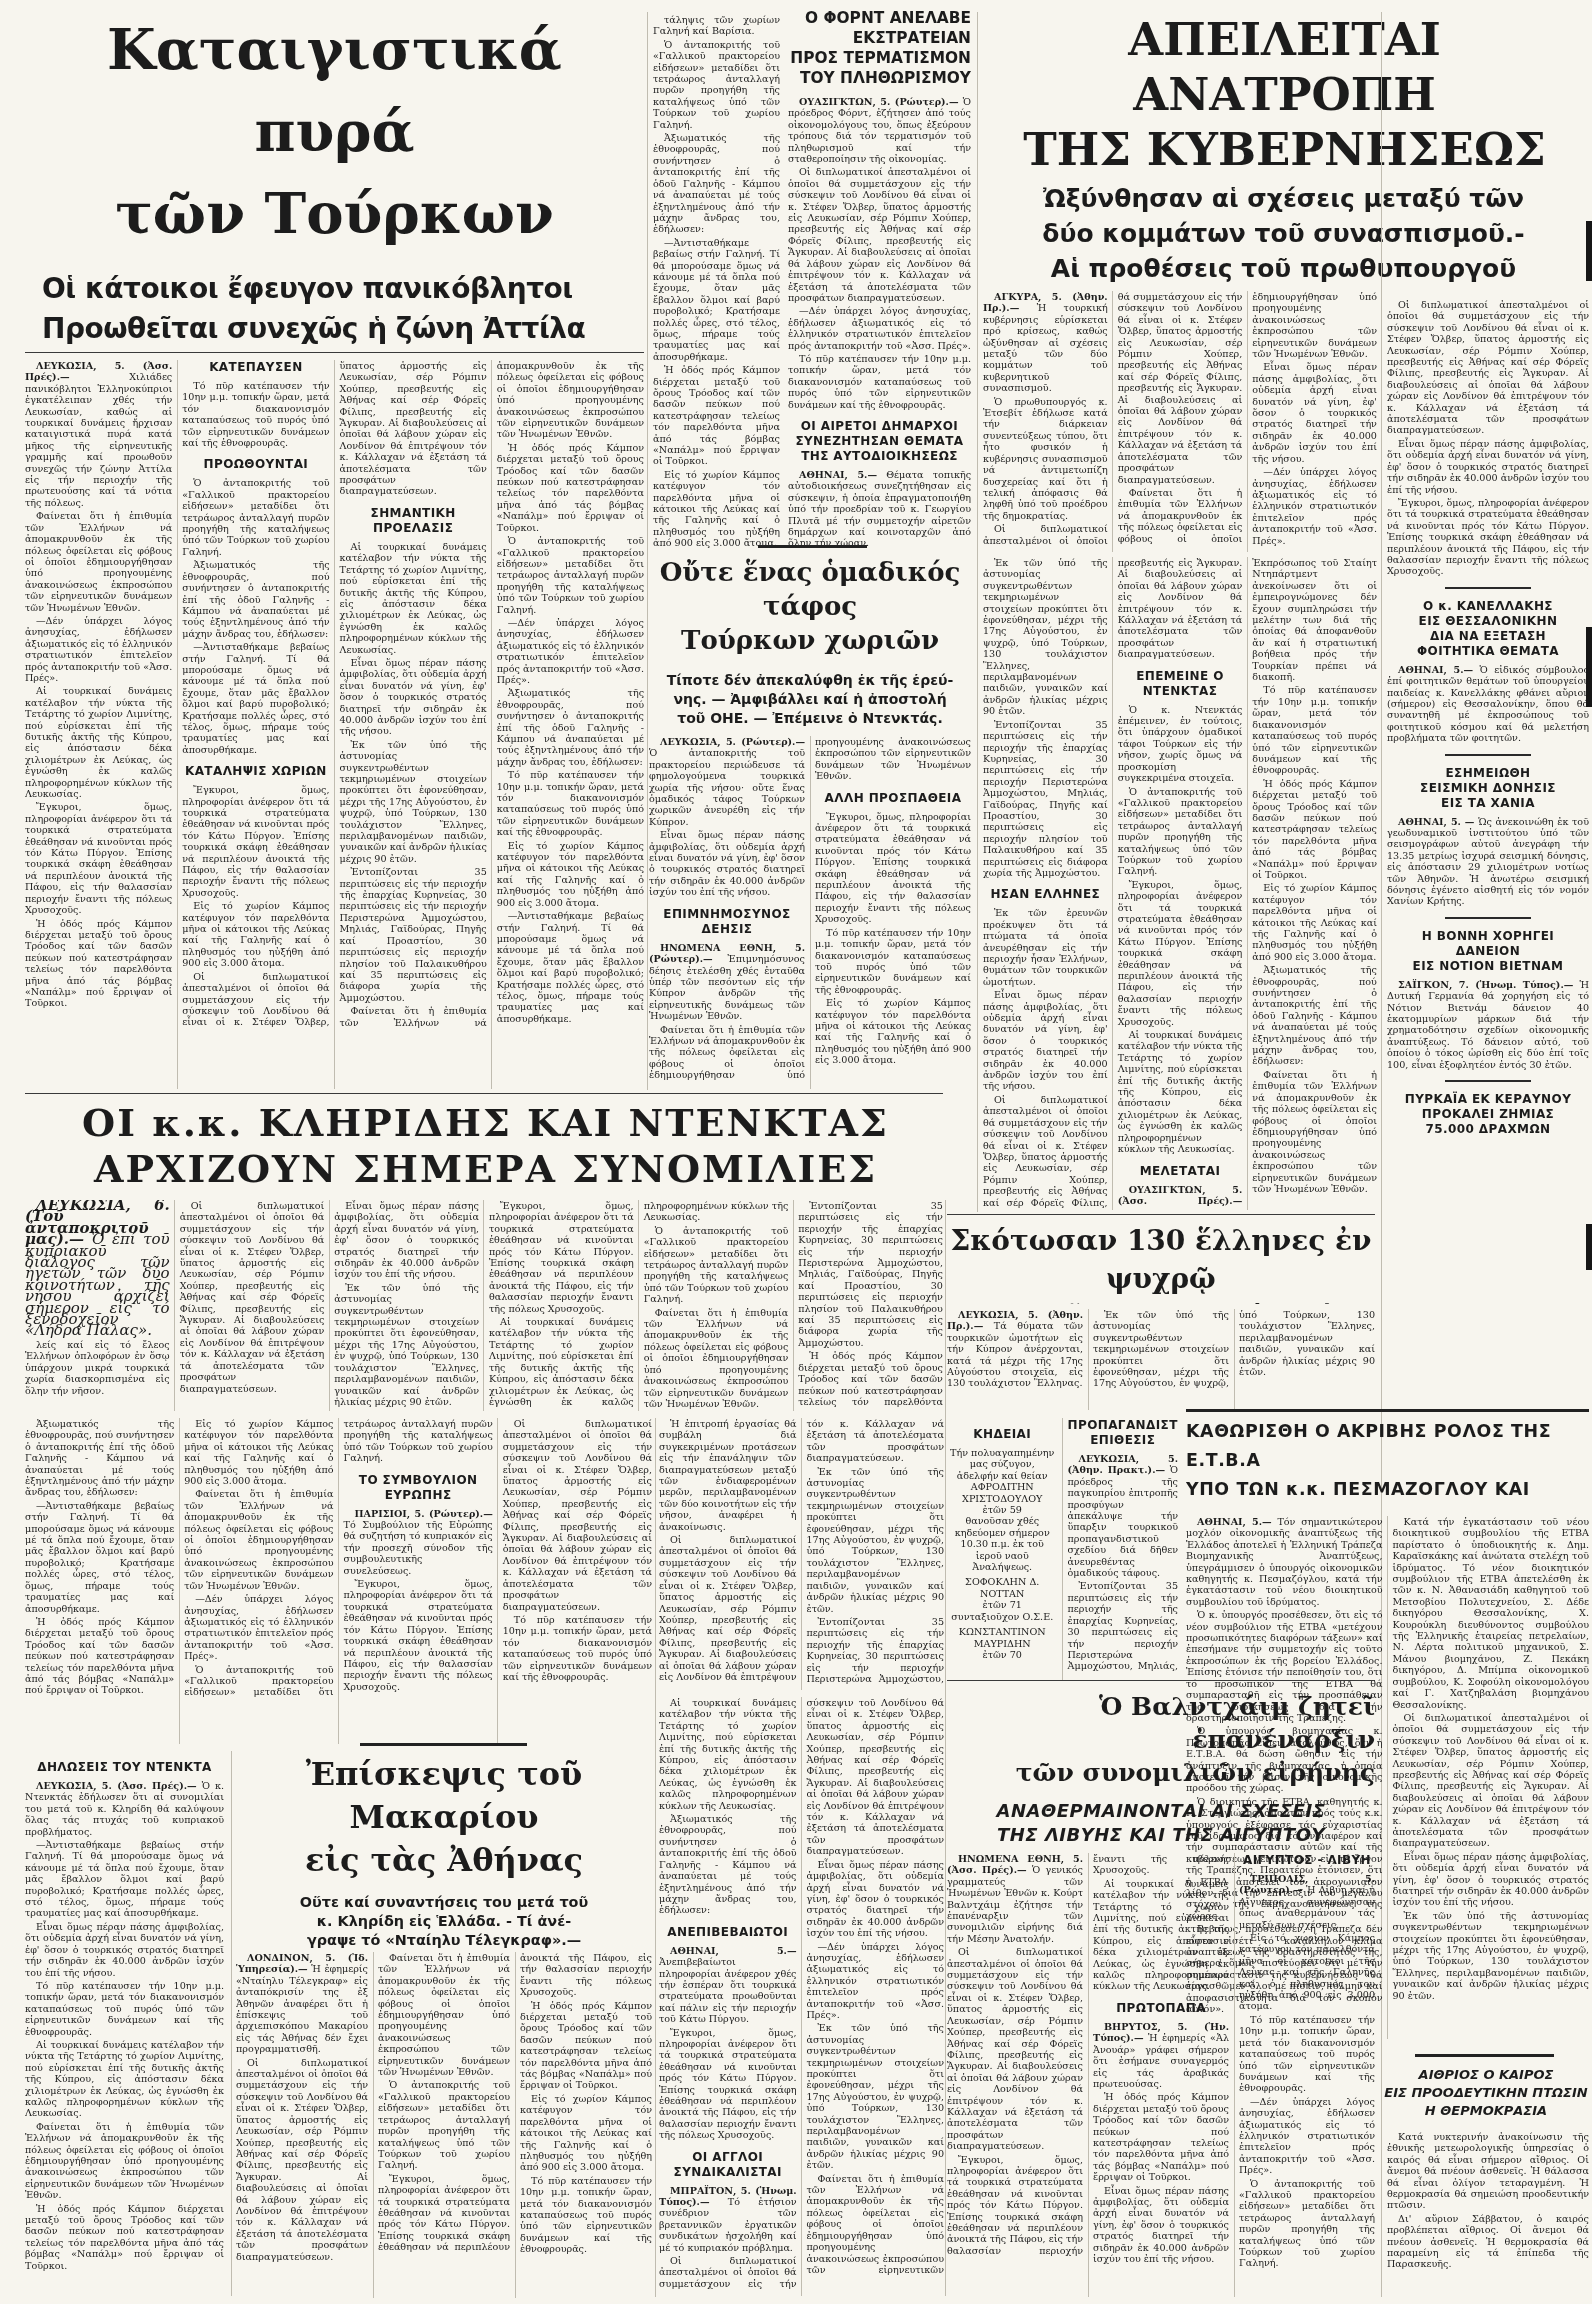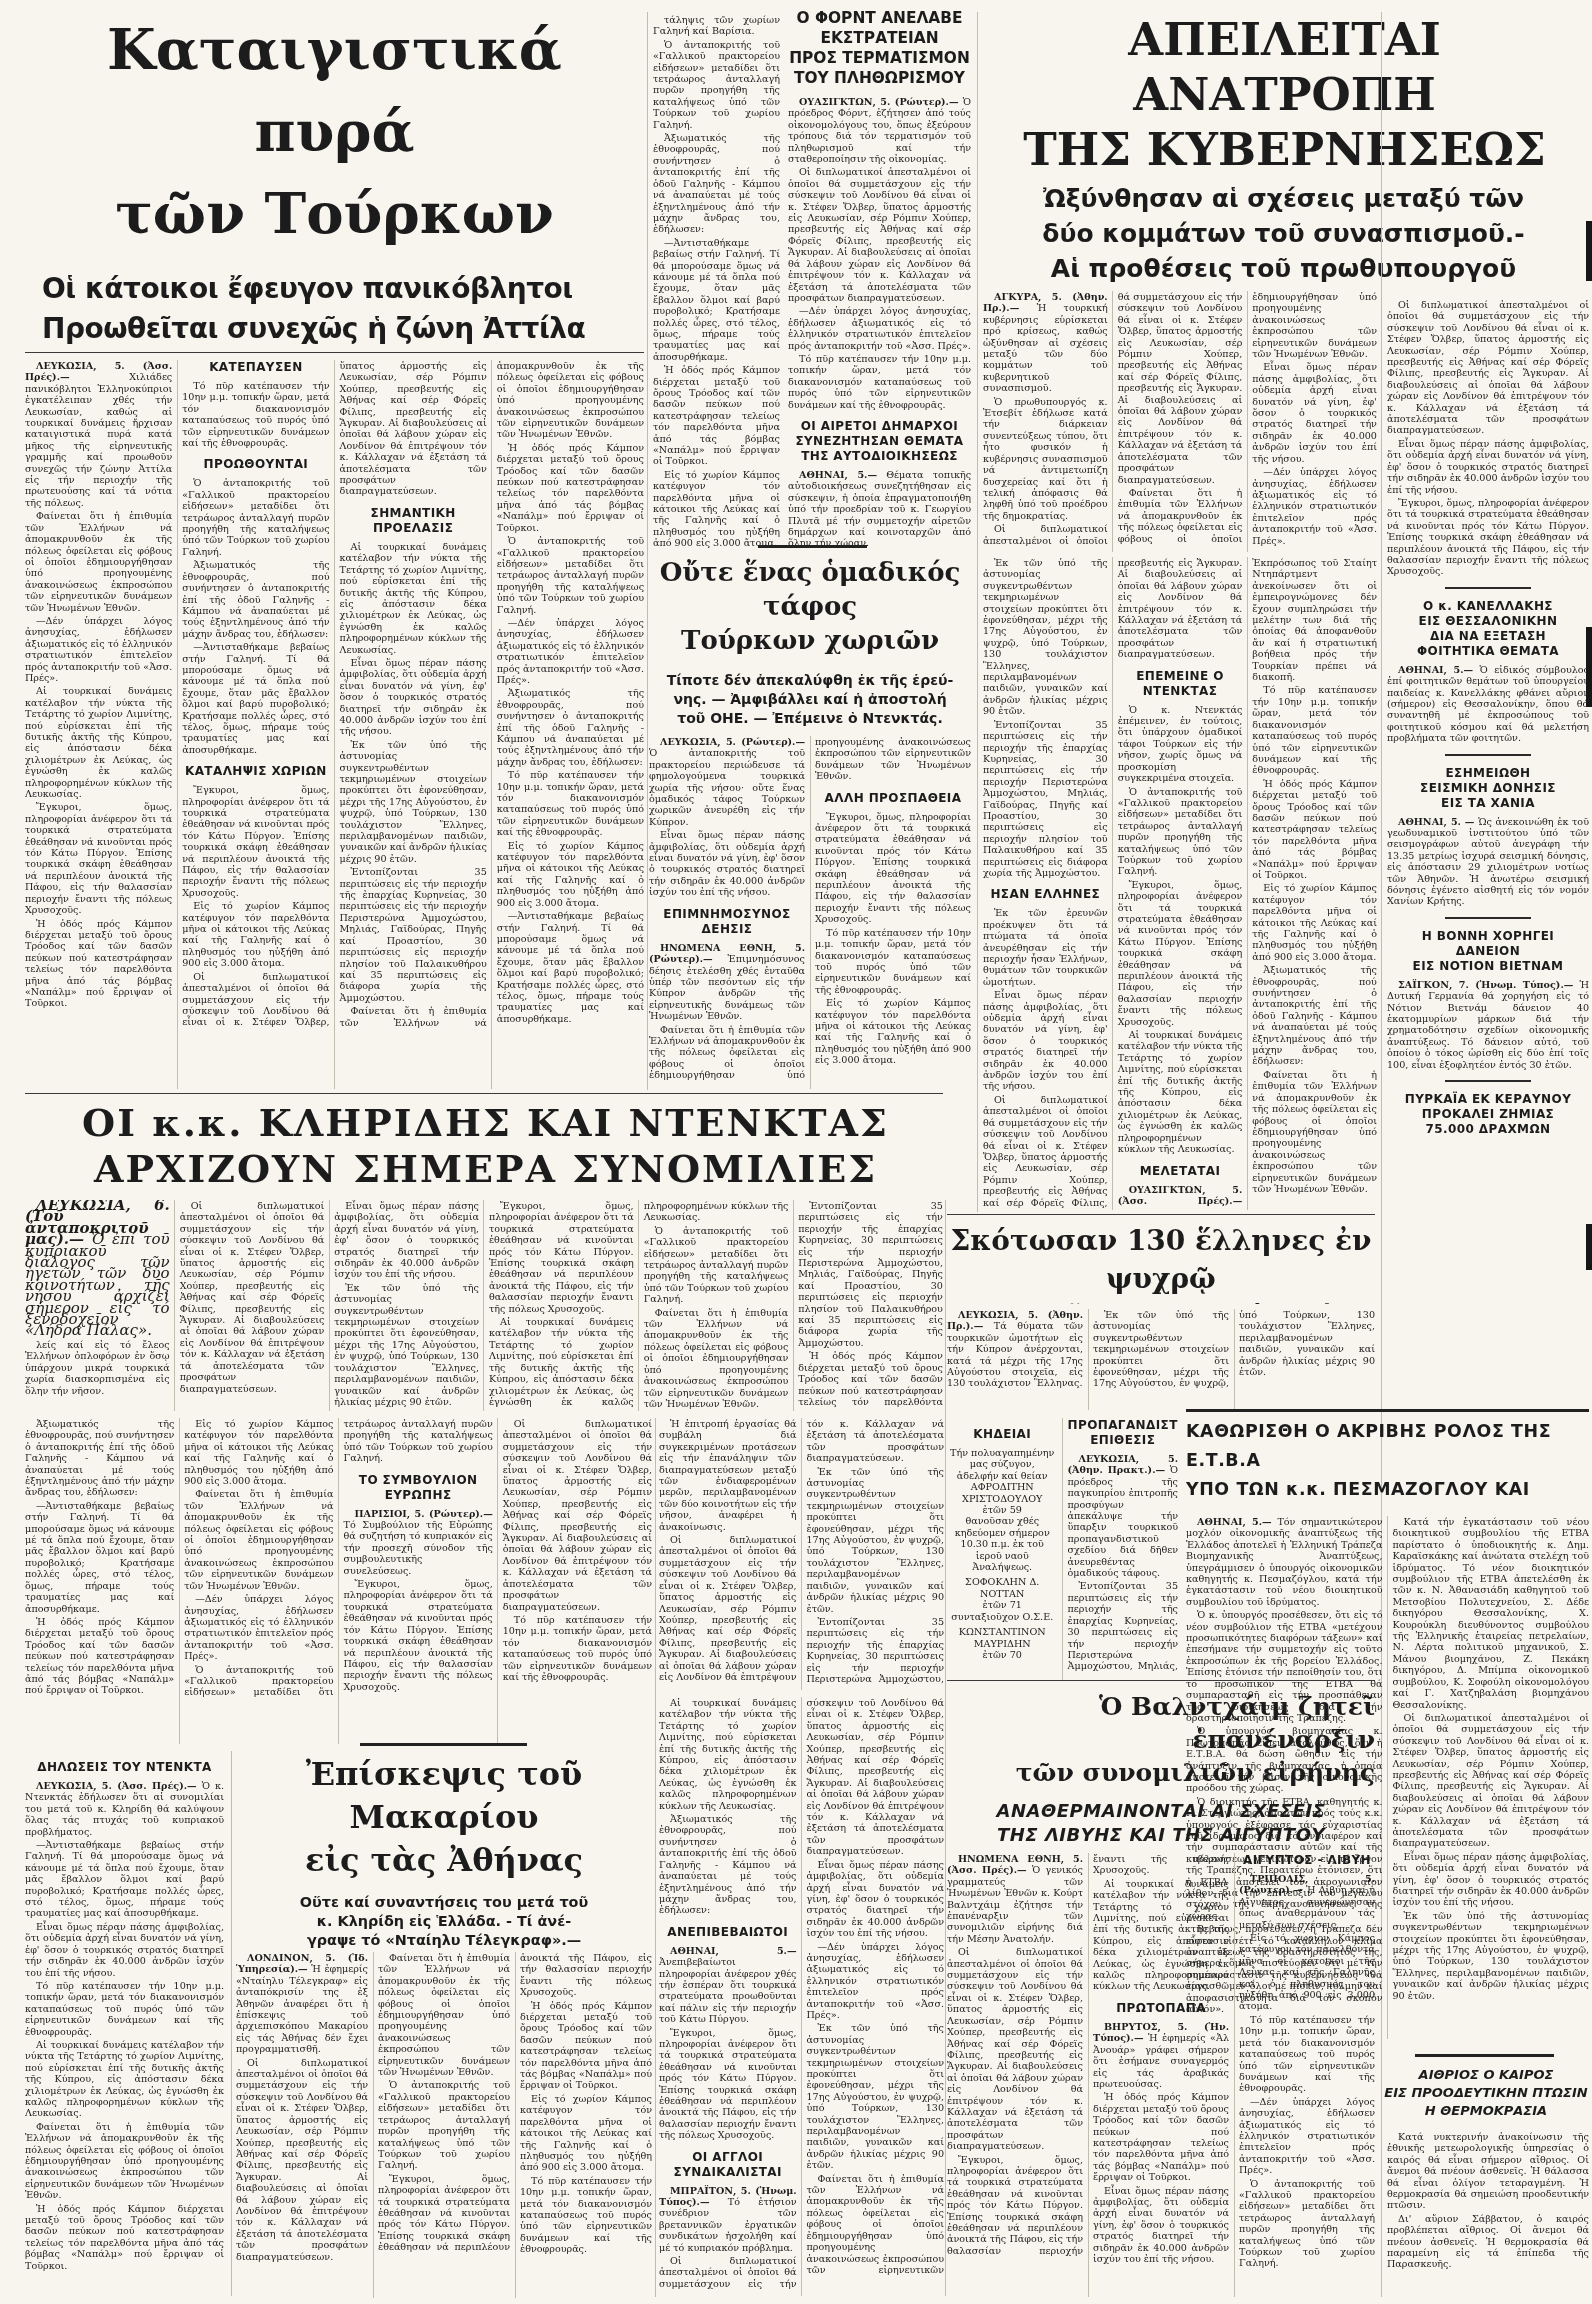--- a/index.html
+++ b/index.html
@@ -16,21 +16,21 @@
   .sh{font:bold 12px/15px "DejaVu Sans",sans-serif;text-align:center;margin:9px 0 5px;
       white-space:pre-line;letter-spacing:0.4px;}
   .rl{width:86px;border-top:2px solid #2a2a2a;margin:10px auto;}
   
   .pre{white-space:pre-line;}
   .ctr{text-align:center;}
   .h-attila{font:bold 56px/82px "DejaVu Serif",serif;}
   .d-attila{font:bold 28px/40px "DejaVu Sans",sans-serif;letter-spacing:-0.5px;}
   .h-etsevit{font:bold 45px/55px "DejaVu Serif",serif;}
   .d-etsevit{font:bold 25px/35px "DejaVu Sans",sans-serif;}
-  .h-ford{font:bold 15.4px/20px "DejaVu Sans",sans-serif;margin-bottom:8px;}
+  .h-ford{font:bold 15.4px/20px "DejaVu Sans",sans-serif;margin-bottom:8px;text-align:right;}
   .h-mass{font:bold 26px/34px "DejaVu Serif",serif;}
   .d-mass{font:bold 14px/19px "DejaVu Sans",sans-serif;margin-top:6px;}
   .h-kler{font:bold 38px/46px "DejaVu Serif",serif;letter-spacing:2px;}
   .h-skot{font:bold 28px/38px "DejaVu Serif",serif;}
   .h-mak{font:bold 32px/43px "DejaVu Serif",serif;}
   .d-mak{font:bold 14.4px/19px "DejaVu Sans",sans-serif;margin-top:8px;}
   .h-vald{font:bold 25px/33px "DejaVu Serif",serif;text-align:right;}
   .d-vald{font:bold 18px/24px "DejaVu Sans",sans-serif;letter-spacing:0.5px;margin-top:6px;}
   .h-etba{font:bold 17.4px/29px "DejaVu Sans",sans-serif;letter-spacing:0.6px;}
   .h-weather{font:bold 13px/18px "DejaVu Sans",sans-serif;font-style:italic;}

